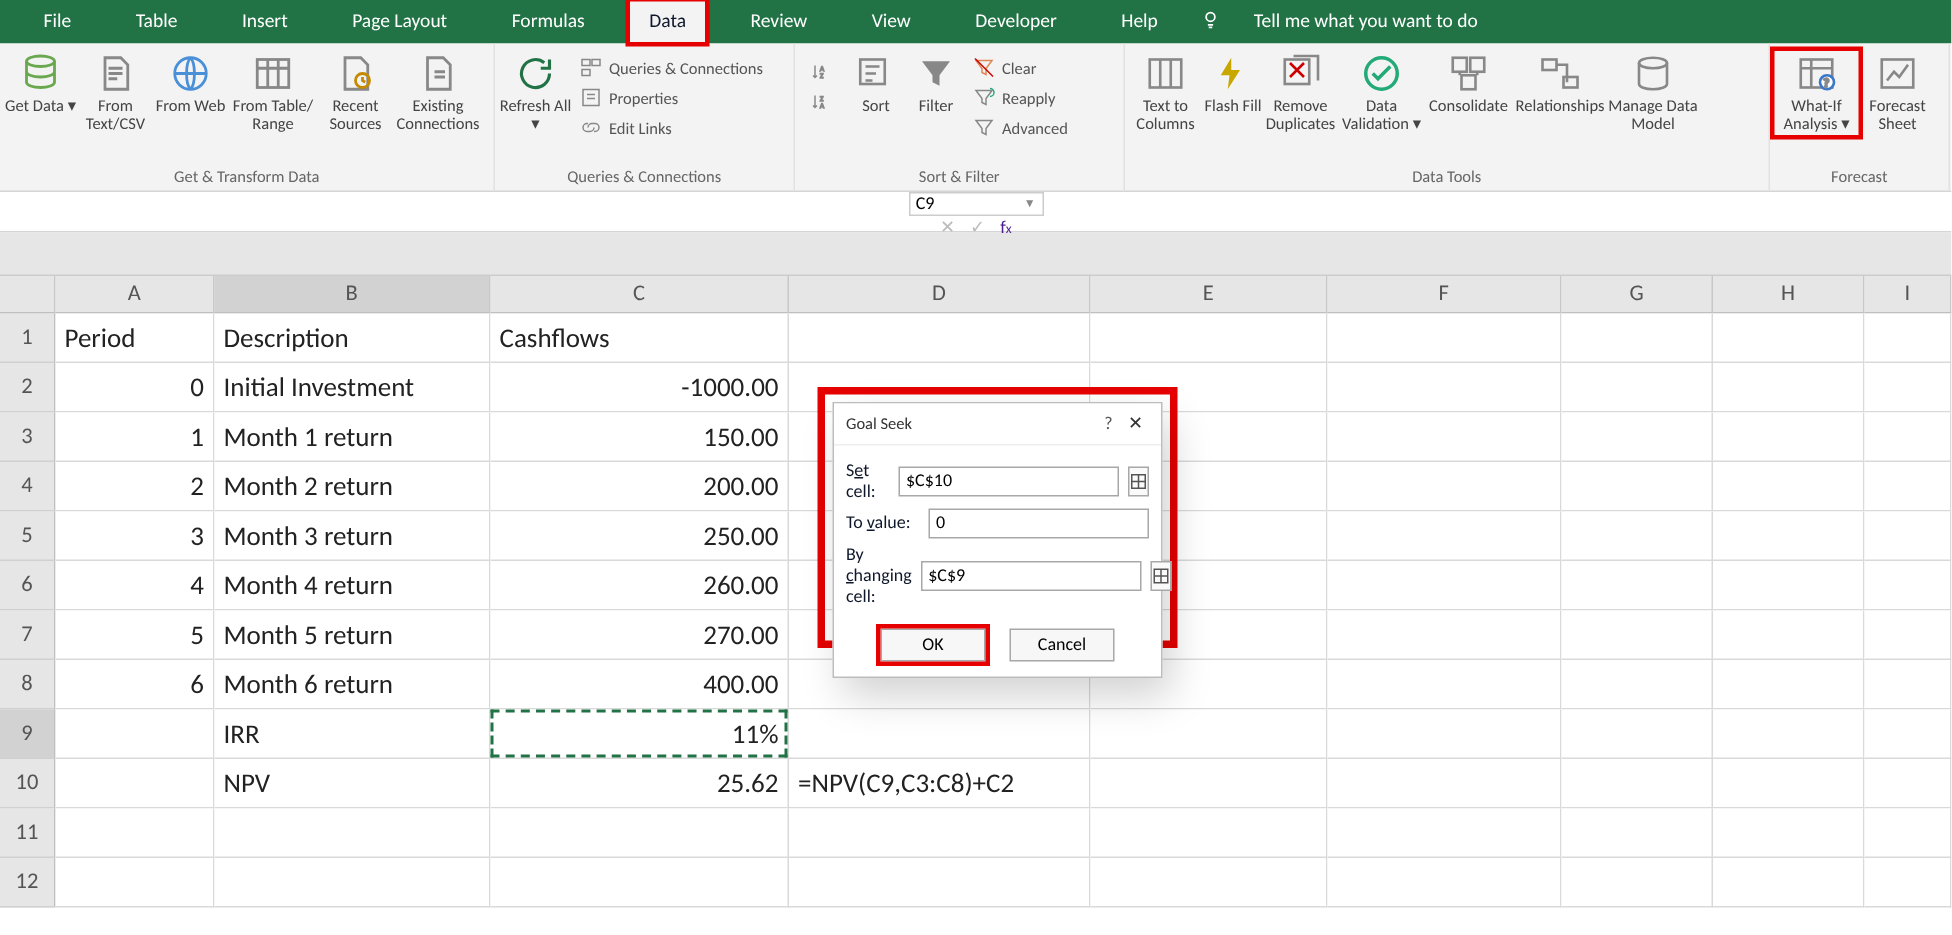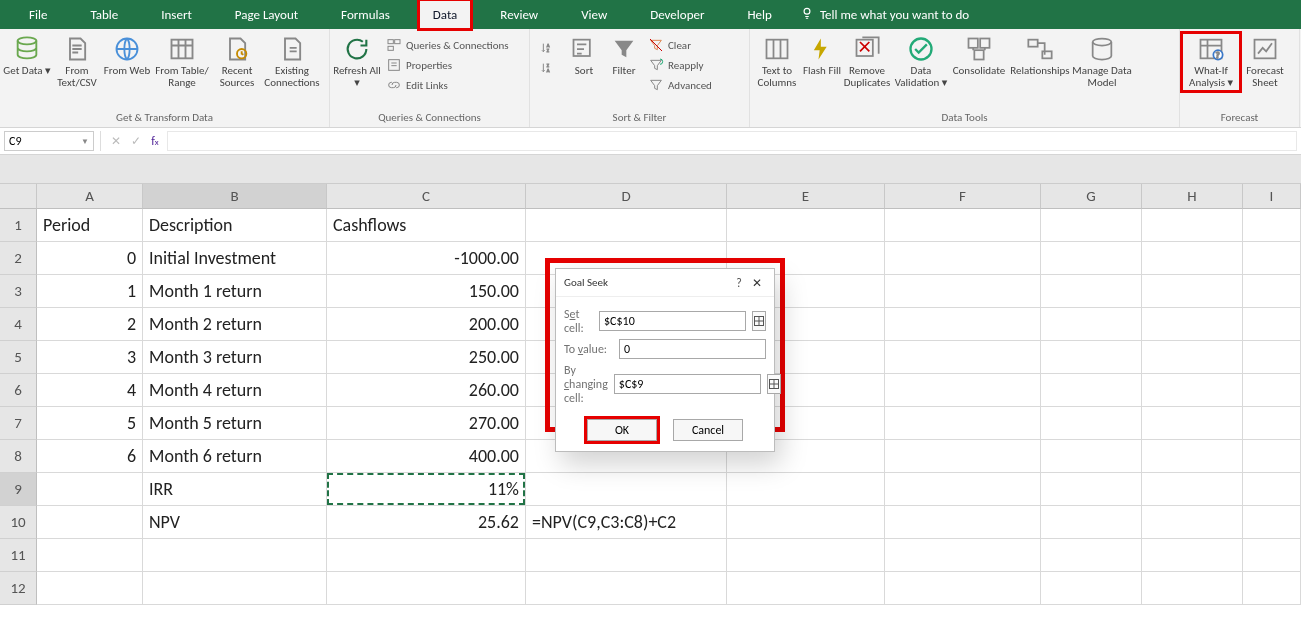--- a/index.html
+++ b/index.html
@@ -2,37 +2,37 @@
 <html><head>
 <meta charset="utf-8">
 <style>
 * { box-sizing: border-box; margin: 0; padding: 0; font-family: "Segoe UI", Calibri, Arial, sans-serif; }
 body { background: #fff; width: 1301px; height: 623px; overflow: hidden; user-select: none; }
 
 
 .ribbon-tabs { background: #217346; height: 29px; display: flex; align-items: stretch; color: #fff; font-size: 13px; }
 .ribbon-tabs .tab { padding: 0 14px; display: flex; align-items: center; cursor: pointer; margin-left: 15px; }
 .ribbon-tabs .tab.active { background: #f3f3f3; color: #0f172a; }
-.tellme { display: flex; align-items: center; gap: 6px; padding: 0 14px; }
+.tellme { display: flex; align-items: center; gap: 22px; padding: 0 14px; }
 .tellme svg { width: 14px; height: 14px; }
 
 .ribbon-body { background: #f3f3f3; height: 99px; display: flex; border-bottom: 1px solid #d5d5d5; }
 .group { border-right: 1px solid #e1e1e1; display: flex; flex-direction: column; }
 .group-buttons { flex: 1; display: flex; align-items: flex-start; padding: 4px 2px 0 2px; }
 .group-label { text-align: center; font-size: 11px; color: #666; padding-bottom: 3px; }
 .bigbtn { display: flex; flex-direction: column; align-items: center; justify-content: flex-start; width: 50px; padding: 2px 0; font-size: 11px; color: #444; text-align: center; line-height: 12px; cursor: pointer; gap: 2px; }
 .bigbtn .ico { width: 28px; height: 28px; display:flex; align-items:center; justify-content:center; }
 .smallrow { display:flex; align-items:center; gap:4px; font-size:11px; color:#555; padding:2px 4px; cursor:pointer; }
 .smallrow .ico { width:16px; height:16px; display:flex; align-items:center; justify-content:center; }
 .col { display:flex; flex-direction:column; justify-content:center; }
 
 .red-box { outline: 3px solid #e60000; outline-offset: -1px; }
 
 
-.fbar { height: 27px; background:#fff; border-bottom:1px solid #d5d5d5; display:flex; align-items:center; font-size:12px; }
+.fbar { height: 27px; background:#fff; border-bottom:1px solid #d5d5d5; display:flex; align-items:center; font-size:12px;flex-direction:column; }
 .namebox { width:90px; border:1px solid #ccc; margin:0 4px 0 4px; height:20px; display:flex; align-items:center; padding:0 4px; font-size:12px; background:#fff; }
 .namebox .dd { margin-left:auto; color:#888; font-size:8px; }
 .fbar-btns { display:flex; align-items:center; gap:10px; padding:0 8px; color:#777; }
 .fbar-sep { width:1px; height:20px; background:#ddd; margin:0 2px; }
 .fxbox { flex:1; height:20px; border:1px solid #e8e8e8; margin-right:4px; }
 
 .below-ribbon-gap { height:29px; background:#e6e6e6; border-bottom:1px solid #ccc; }
 
 
 .grid { display:grid; grid-template-columns: 37px 106px 184px 199px 201px 158px 156px 101px 101px 58px; }
@@ -53,21 +53,21 @@
 
 .dialog-wrap { position:absolute; left:555px; top:268px; width:220px; background:#fff;
                box-shadow: 6px 12px 26px rgba(0,0,0,.18);
                border:1px solid #bcbcbc; font-size:12px; }
 .dlg-title { height:28px; display:flex; align-items:center; padding:0 8px; background:#fff; border-bottom:1px solid #eee; }
 .dlg-title .t { flex:1; color:#333; font-size:11px; }
 .dlg-title .q { width:18px; text-align:center; color:#555; cursor:pointer; }
 .dlg-title .x { width:18px; text-align:center; color:#333; cursor:pointer; font-size:12px; }
 .dlg-body { padding:6px 8px 4px 8px; }
 .dlg-row { display:flex; align-items:center; margin:4px 0; gap:6px; }
-.dlg-row label { width:90px; color:#737373; }
+.dlg-row label { width:90px; color:#0f172a; }
 .dlg-row label .u { text-decoration: underline; }
 .dlg-row input { flex:1; height:20px; border:1px solid #a8a8a8; font-size:12px; padding:0 4px; background:#fff; }
 .cellpick { border:1px solid #a8a8a8; width:18px; height:20px; display:flex; align-items:center; justify-content:center; background:#fafafa; cursor:pointer; }
 .dlg-btns { display:flex; justify-content:center; gap:16px; padding:6px 0 10px 0; }
 .dlg-btns button { width:70px; height:22px; border:1px solid #a8a8a8; background:#f7f7f7; font-size:12px; cursor:pointer; }
 
 .dialog-outer { position:absolute; left:549px; top:262px; width:232px; height:166px; pointer-events:none; }
 .dialog-outer.red-box { outline-width:5px; }
 .ok-red { outline:3px solid #e60000; }
 

